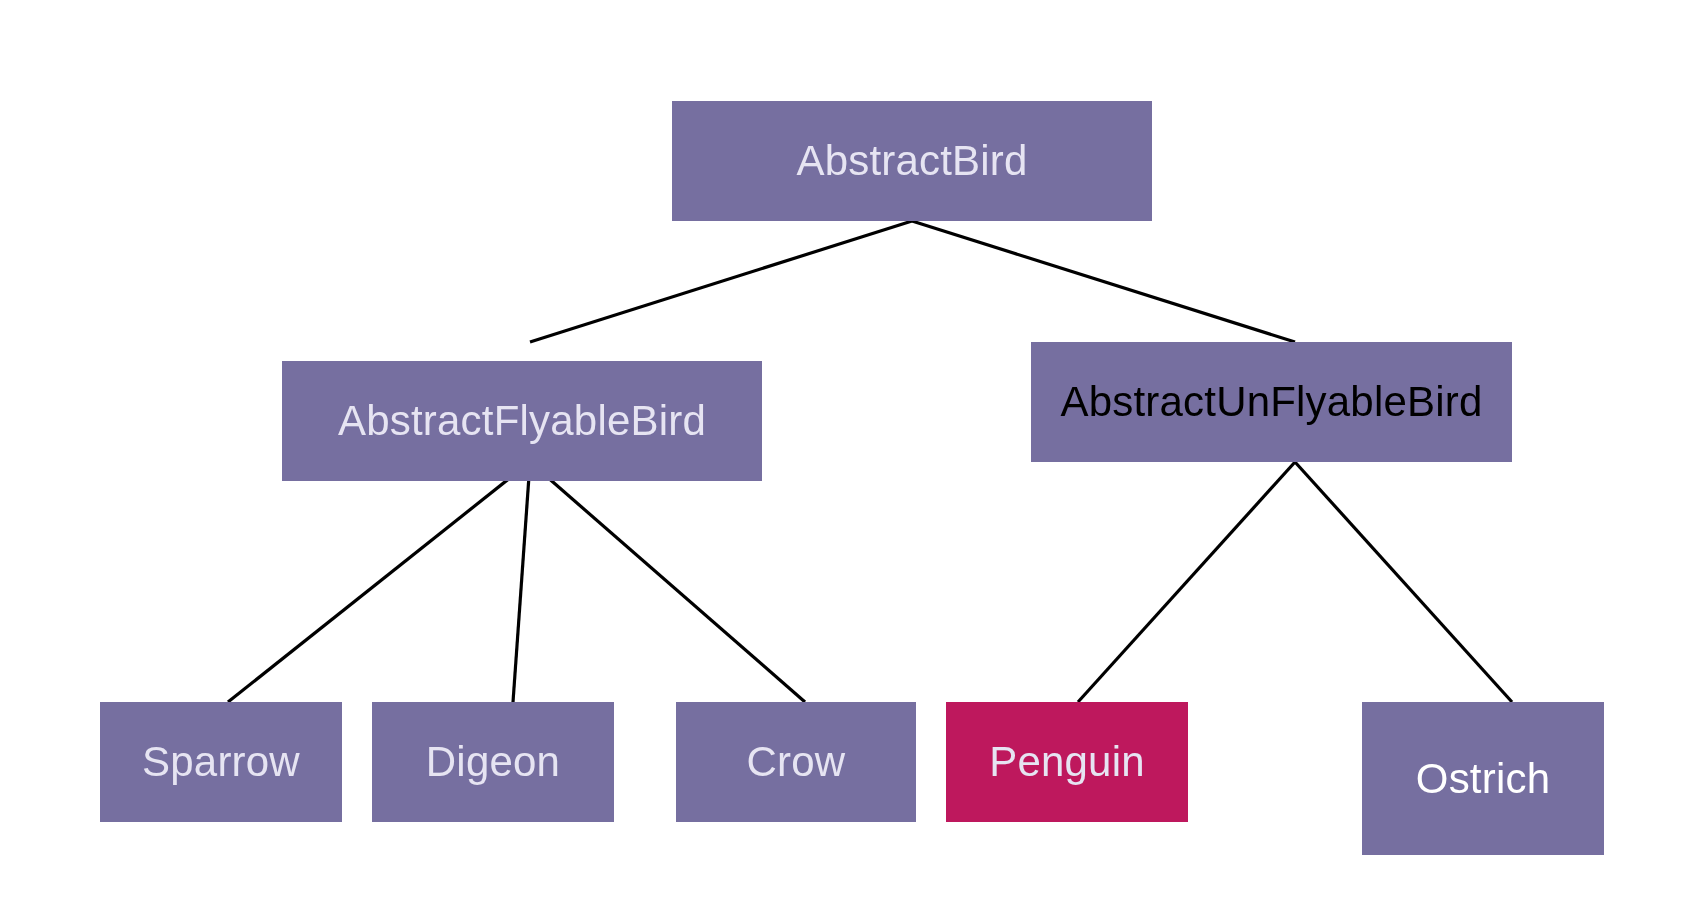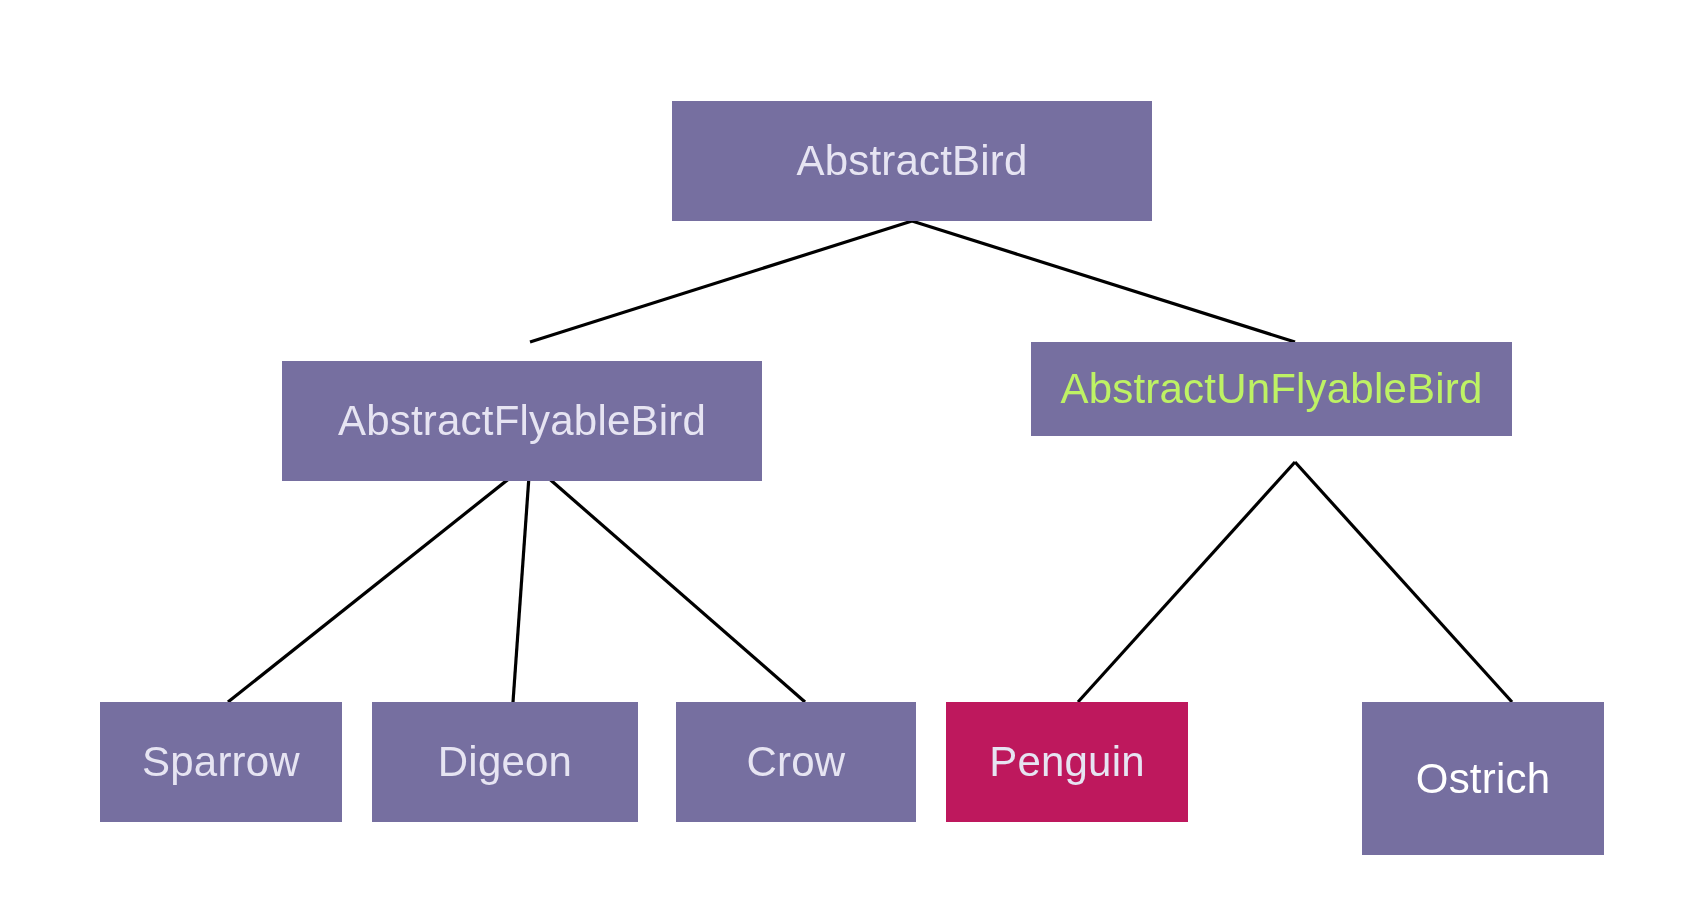--- a/index.html
+++ b/index.html
@@ -66,27 +66,27 @@
       </g>
   </svg>
 
   <div id="node-layer">
       <div class="node node-root" style="left: 672px; top: 101px; width: 480px; height: 120px; background: rgb(118, 111, 160); color: rgb(230, 228, 242);">
         <span class="node-label">AbstractBird</span>
       </div>
       <div class="node node-branch" style="left: 282px; top: 342px; width: 480px; height: 120px; background: rgb(118, 111, 160); color: rgb(230, 228, 242); margin-top: 19px;">
         <span class="node-label">AbstractFlyableBird</span>
       </div>
-      <div class="node node-branch" style="left: 1031px; top: 342px; width: 481px; height: 94px; background: rgb(118, 111, 160); color: #bef264;">
+      <div class="node node-branch" style="left: 1031px; top: 342px; width: 481px; height: 120px; background: rgb(118, 111, 160); color: #000000;">
         <span class="node-label">AbstractUnFlyableBird</span>
       </div>
       <div class="node node-leaf" style="left: 100px; top: 702px; width: 242px; height: 120px; background: rgb(118, 111, 160); color: rgb(230, 228, 242);">
         <span class="node-label">Sparrow</span>
       </div>
-      <div class="node node-leaf" style="left: 372px; top: 702px; width: 266px; height: 120px; background: rgb(118, 111, 160); color: rgb(230, 228, 242);">
+      <div class="node node-leaf" style="left: 372px; top: 702px; width: 242px; height: 120px; background: rgb(118, 111, 160); color: rgb(230, 228, 242);">
         <span class="node-label">Digeon</span>
       </div>
       <div class="node node-leaf" style="left: 676px; top: 702px; width: 240px; height: 120px; background: rgb(118, 111, 160); color: rgb(230, 228, 242);">
         <span class="node-label">Crow</span>
       </div>
       <div class="node node-leaf" style="left: 946px; top: 702px; width: 242px; height: 120px; background: #be185d; color: rgb(230, 228, 242);">
         <span class="node-label">Penguin</span>
       </div>
       <div class="node node-leaf" style="left: 1362px; top: 702px; width: 242px; height: 153px; background: rgb(118, 111, 160); color: #ffffff;">
         <span class="node-label">Ostrich</span>

